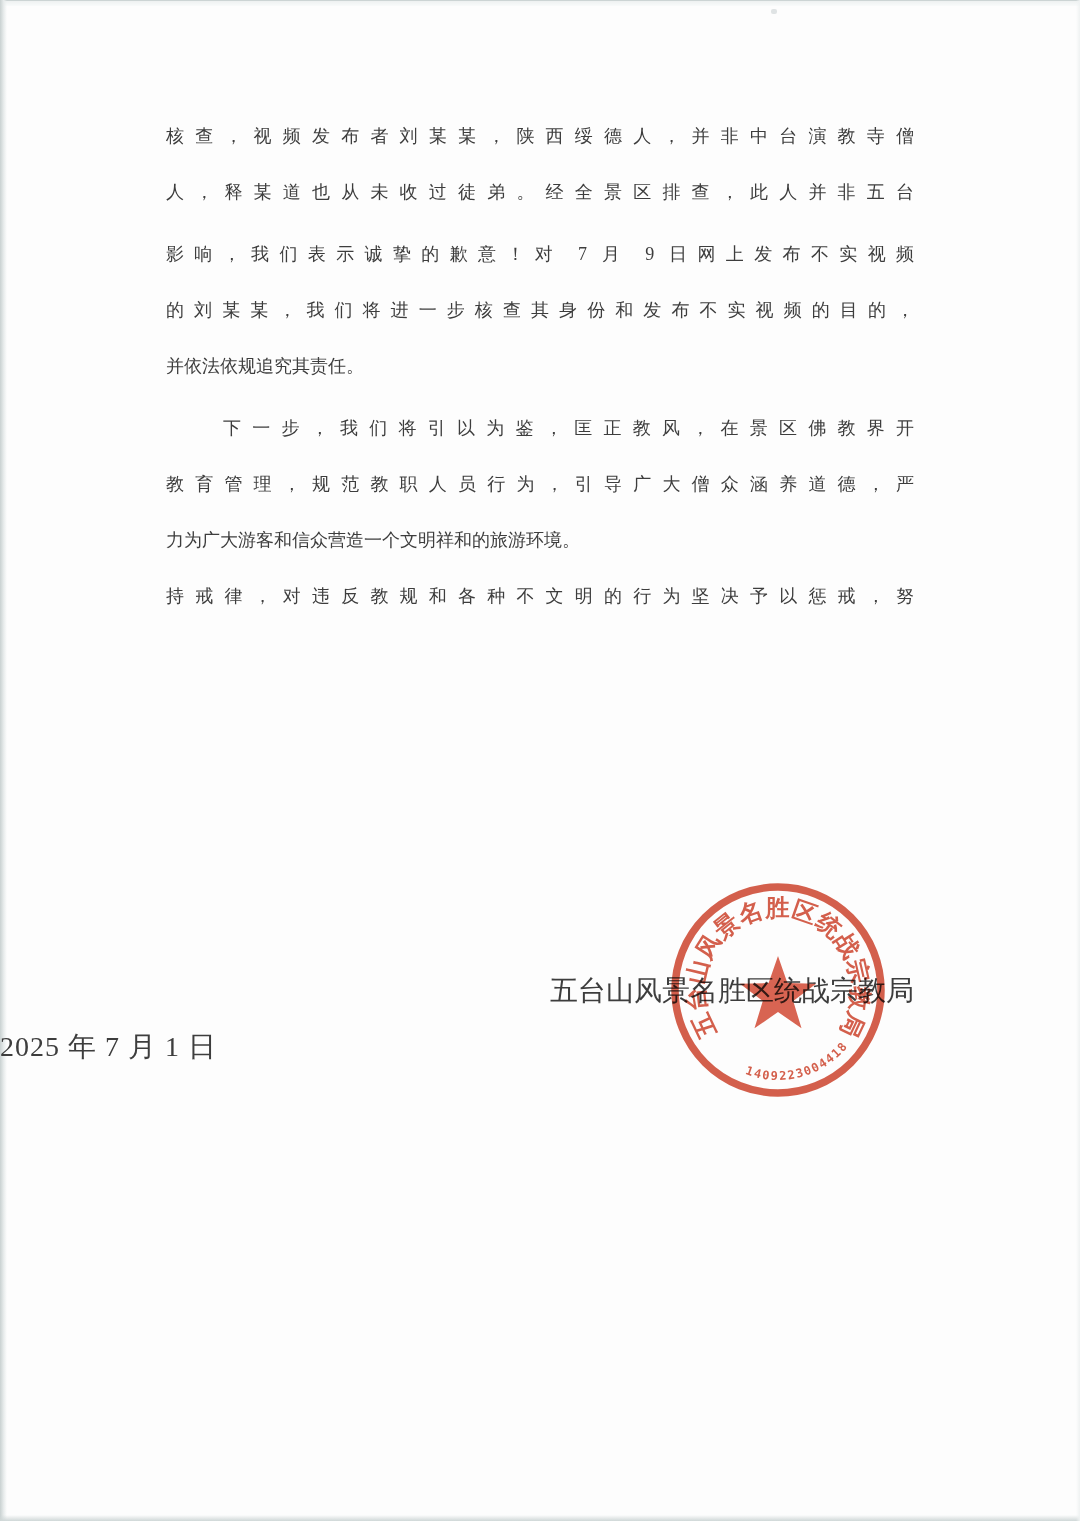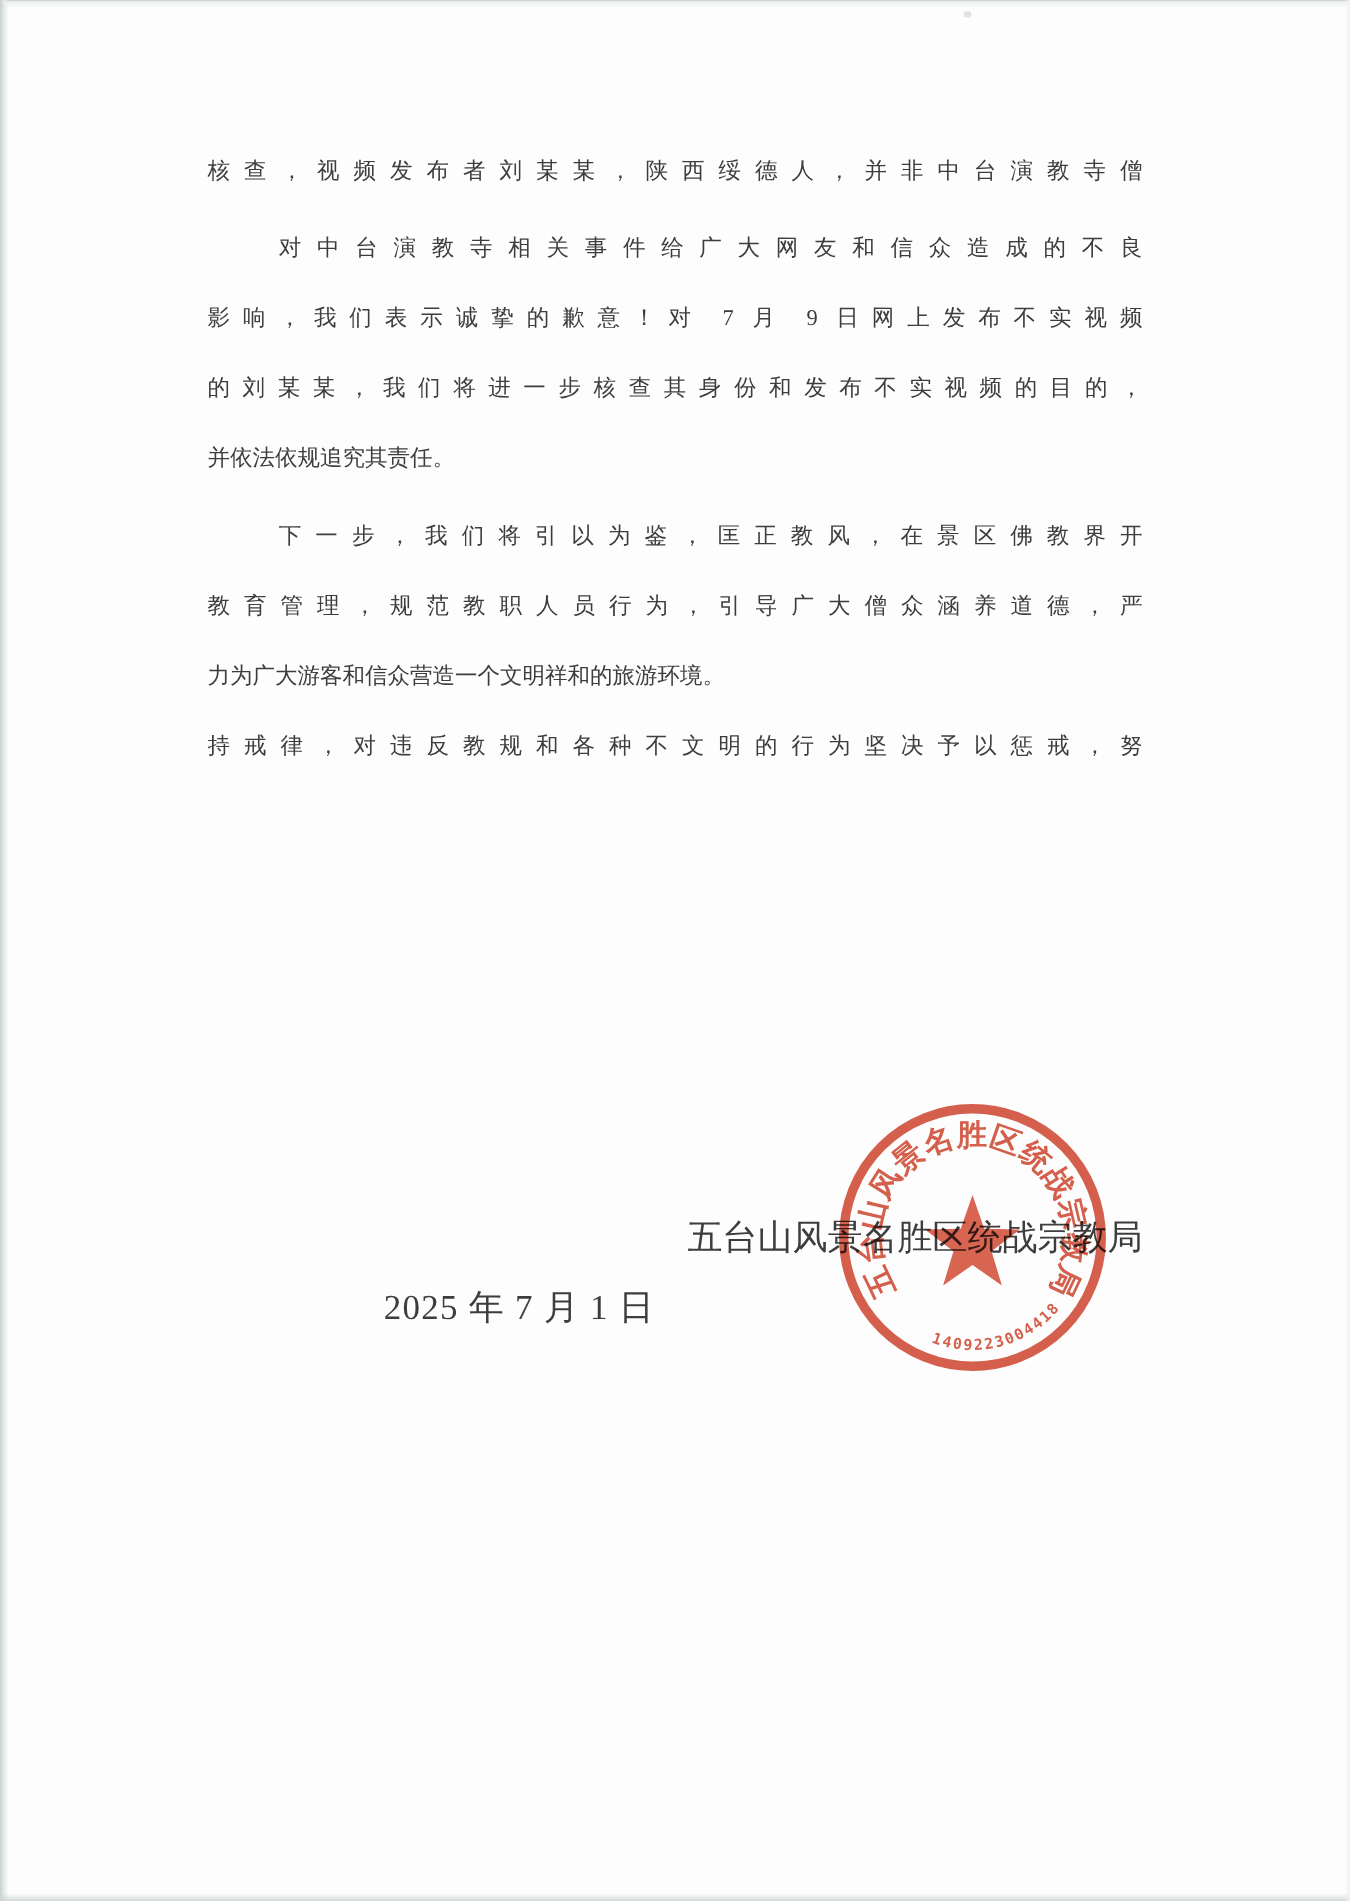--- a/index.html
+++ b/index.html
@@ -51,21 +51,21 @@
     text-align-last: justify;
   }
   .line.indent { margin-left: 57px; }
   .line.last { text-align: left; text-align-last: left; }
   
   .signature {
     position: absolute; left: 0; top: 963px; width: 1080px;
     font-size: 28px; line-height: 56px; color: #3d3d3d;
   }
   .sig-org  { text-align: right; padding-right: 166px; }
-  .sig-date { text-align: center; padding-right: 249px; letter-spacing: 1px; }
+  .sig-date { text-align: left; padding-right: 249px; letter-spacing: 1px; }
   
   .seal {
     position: absolute; left: 658px; top: 870px; width: 240px; height: 240px;
     mix-blend-mode: multiply; opacity: 0.88;
   }
   .seal text { font-family: "Liberation Serif", "DejaVu Serif", serif; }
   .seal .ring-text { font-size: 24px; letter-spacing: 0.8px; font-weight: bold; }
   .seal .code-text { font-size: 12px; letter-spacing: 1.6px; font-weight: bold;
                      font-family: "DejaVu Sans Mono", monospace; }
 </style>
@@ -76,23 +76,23 @@
 
   <div class="edge-top"></div>
   <div class="edge-left"></div>
   <div class="edge-bottom"></div>
   <div class="edge-right"></div>
   <div class="speck"></div>
 
   <div class="doc-body">
       <div class="para">
         <div class="line">核查，视频发布者刘某某，陕西绥德人，并非中台演教寺僧</div>
+        <div class="line">人，释某道也从未收过徒弟。经全景区排查，此人并非五台</div>
       </div>
       <div class="para">
-        <div class="line indent">对中台演教寺相关事件给广大网友和信众造成的不良</div>
         <div class="line">影响，我们表示诚挚的歉意！对 7 月 9 日网上发布不实视频</div>
         <div class="line">的刘某某，我们将进一步核查其身份和发布不实视频的目的，</div>
         <div class="line last">并依法依规追究其责任。</div>
       </div>
       <div class="para">
         <div class="line indent">下一步，我们将引以为鉴，匡正教风，在景区佛教界开</div>
         <div class="line">教育管理，规范教职人员行为，引导广大僧众涵养道德，严</div>
         <div class="line last">力为广大游客和信众营造一个文明祥和的旅游环境。</div>
         <div class="line">持戒律，对违反教规和各种不文明的行为坚决予以惩戒，努</div>
       </div>

